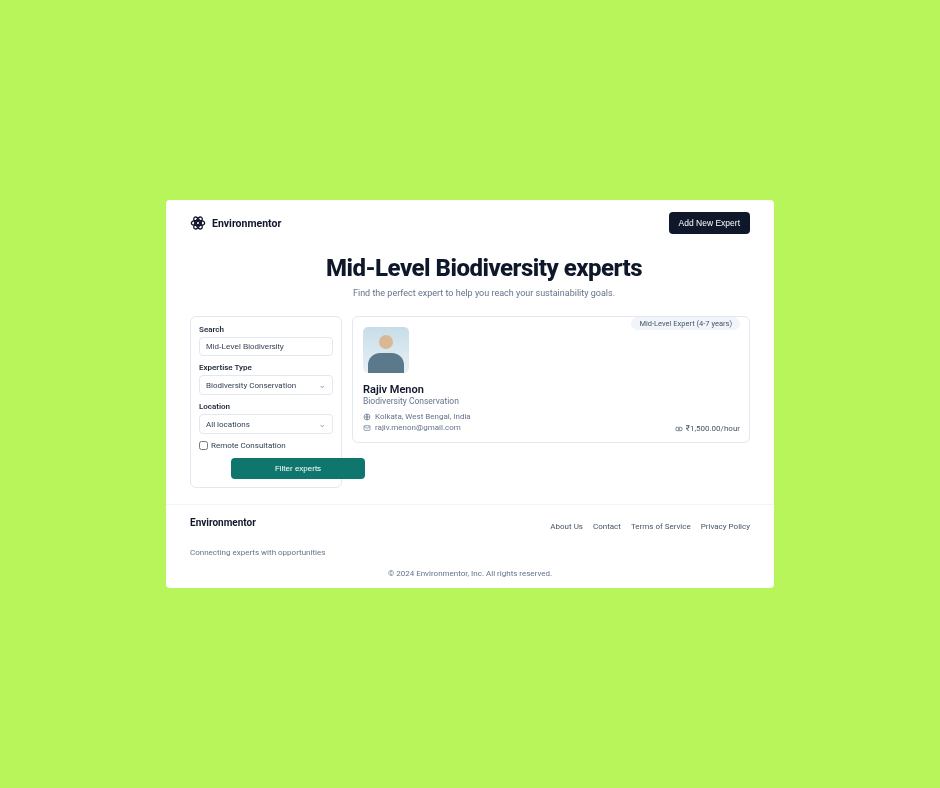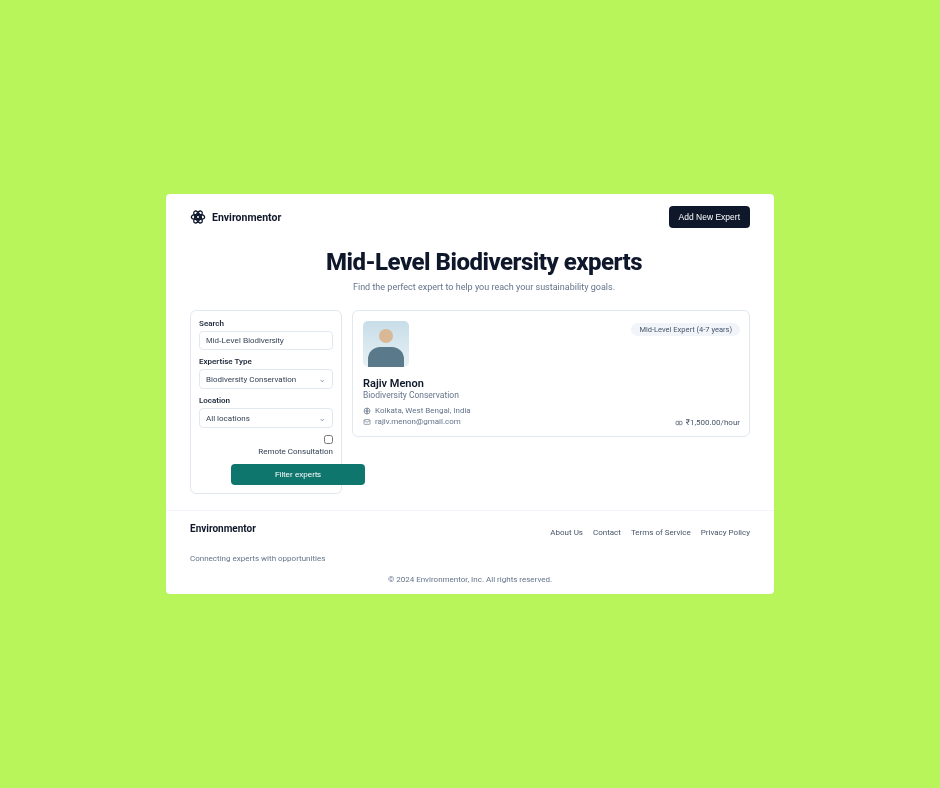--- a/index.html
+++ b/index.html
@@ -65,21 +65,21 @@
     background: #fff;
     margin-bottom: 7px;
   }
   .select {
     display: flex;
     justify-content: space-between;
     align-items: center;
     cursor: pointer;
   }
   .select .chev { color: #94a3b8; font-size: 9px; }
-  .checkbox-row { display: flex; align-items: flex-end; gap: 3px; margin-bottom: 8px; flex-direction: column; }
+  .checkbox-row { display: flex; align-items: flex-start; gap: 3px; margin-bottom: 8px; }
   .checkbox-row input { width: 9px; height: 9px; }
   .checkbox-row span { font-size: 8px; color: #334155; }
   .btn-filter {
     width: 100%;
     background: #0f766e;
     color: #fff;
     border: none;
     padding: 6px;
     border-radius: 4px;
     font-size: 8px;
@@ -127,21 +127,21 @@
     background: #5a7a8c;
     border-radius: 12px 12px 0 0;
   }
   .card-body { flex: 1; }
   .expert-name { font-size: 11px; font-weight: 600; color: #0f172a; }
   .expert-field { font-size: 8.5px; color: #64748b; margin-bottom: 6px; }
   .meta { font-size: 8px; color: #64748b; display: flex; align-items: center; gap: 4px; margin-top: 2px; }
   .meta svg { width: 8px; height: 8px; flex-shrink: 0; }
   .badge {
     position: absolute;
-    top: 12px;
+    top: 0;
     right: 9px;
     background: #f1f5f9;
     color: #475569;
     border-radius: 10px;
     padding: 2px 8px;
     font-size: 7.5px;
   }
   .rate {
     position: absolute;
     bottom: 9px;

